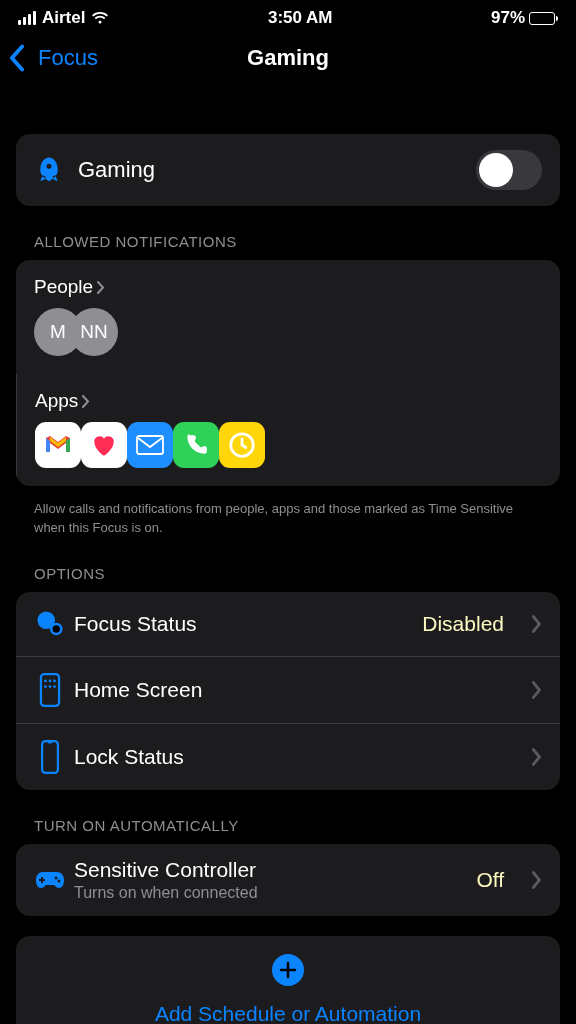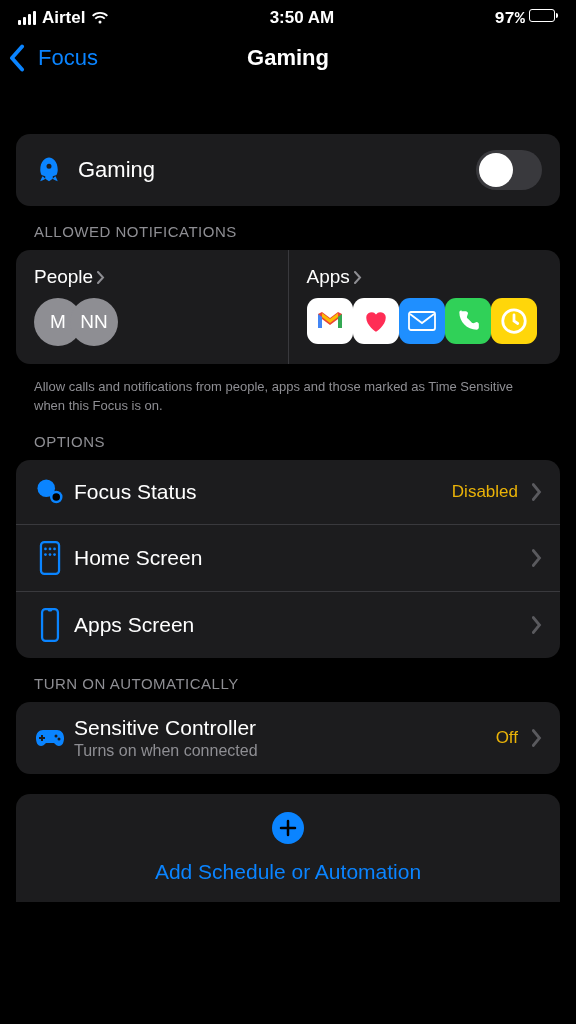--- a/index.html
+++ b/index.html
@@ -26,23 +26,22 @@
       font-weight: 600;
       gap: 36px;
     }
     .status-left {
       display: flex;
       align-items: center;
       gap: 6px;
     }
     .status-right {
       display: flex;
-      align-items: flex-start;
+      align-items: center;
       gap: 4px;
-      font-family: Liberation Mono, monospace;
     }
     .bars {
       display: inline-flex;
       align-items: flex-end;
       gap: 2px;
     }
     .bars i {
       display: inline-block;
       width: 3px;
       background: #fff;
@@ -136,25 +135,26 @@
       top: 3px;
       width: 34px;
       height: 34px;
       background: #fff;
       border-radius: 50%;
     }
     .section-header {
       color: #8e8e93;
       font-size: 15px;
       letter-spacing: 0.5px;
-      padding: 17px 18px 10px;
+      padding: 27px 18px 10px;
       text-transform: uppercase;
     }
     .split-card {
       display: flex;
+      flex-direction: column;
     }
     .split-half {
       flex: 1;
       padding: 16px 18px 18px;
     }
     .split-half + .split-half {
       border-left: 1px solid #39393d;
     }
     .split-label {
       color: #fff;
@@ -223,23 +223,23 @@
       width: 32px;
       display: flex;
       justify-content: center;
       flex-shrink: 0;
     }
     .row-label {
       flex: 1;
       font-size: 21px;
     }
     .row-value {
-      color: #eab308;
-      font-size: 17px;
-      margin-right: 6px;
+      color: #fef9c3;
+      font-size: 21px;
+      margin-right: 20px;
     }
     .row-sub {
       color: #8e8e93;
       font-size: 16px;
       margin-top: 2px;
     }
     .chev {
       color: #5a5a5e;
     }
     .wc-row { padding: 14px 18px; }
@@ -411,21 +411,21 @@
           <path d="M1 1l5 6-5 6" stroke="#5a5a5e" stroke-width="2.2" fill="none" stroke-linecap="round"></path>
         </svg>
     </div>
     <div class="row">
       <span class="icon-slot">
         <svg width="20" height="34" viewBox="0 0 16 30">
             <rect x="1" y="1" width="14" height="28" rx="3" stroke="#0a84ff" stroke-width="2" fill="none"></rect>
             <rect x="6" y="1" width="4" height="2" rx="1" fill="#0a84ff"></rect>
           </svg>
       </span>
-      <div class="row-label">Apps Screen</div>
+      <div class="row-label">Lock Status</div>
       <svg class="chev" width="10" height="18" viewBox="0 0 8 14">
           <path d="M1 1l5 6-5 6" stroke="#5a5a5e" stroke-width="2.2" fill="none" stroke-linecap="round"></path>
         </svg>
     </div>
   </div>
 
   <div class="section-header">Turn On Automatically</div>
   <div class="card">
     <div class="row wc-row">
       <span class="icon-slot">

